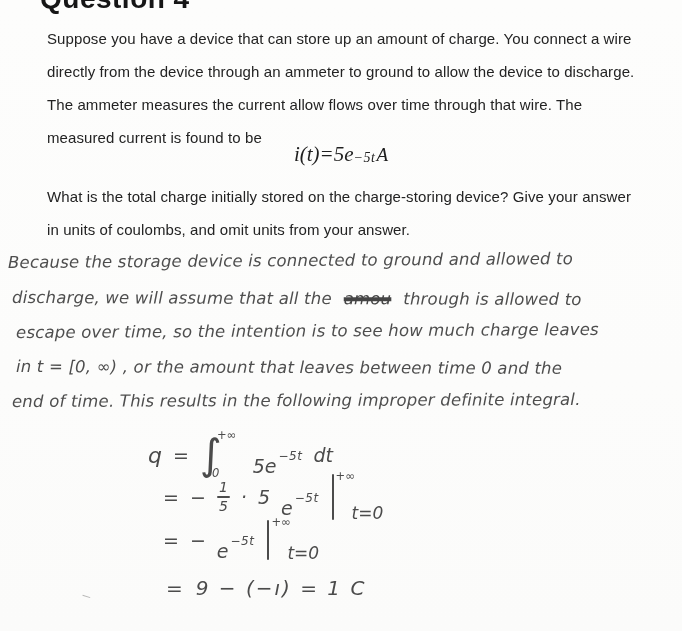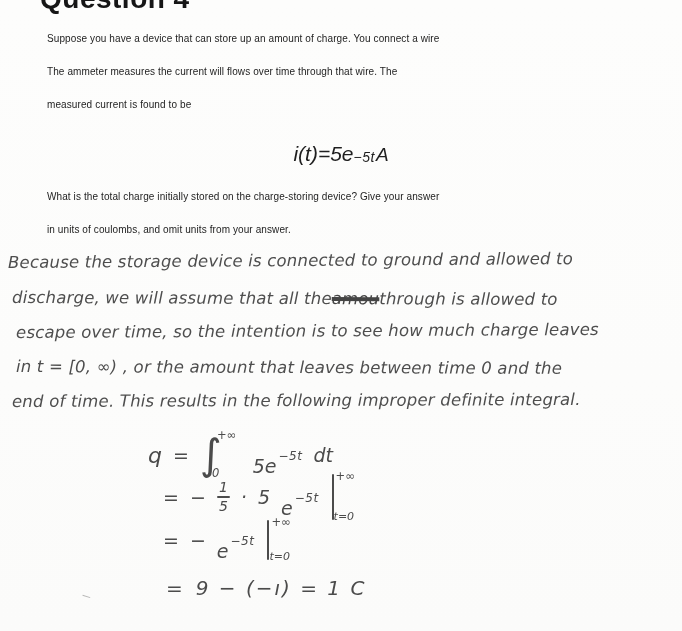--- a/index.html
+++ b/index.html
@@ -21,32 +21,32 @@
     font-size: 28px;
     font-weight: bold;
     letter-spacing: 0.5px;
     color: #161616;
     white-space: nowrap;
   }
   .para { position: absolute; left: 47px; color: #232323; }
   .p1 { top: 22px; }
   .p2 { top: 180px; }
   .pline {
-    font-size: 10px;
+    font-size: 15px;
     line-height: 33px;
     white-space: nowrap;
     letter-spacing: 0.1px;
   }
   .equation {
     position: absolute;
     top: 142px;
     left: 0;
     width: 682px;
     text-align: center;
-    font-family: Liberation Sans, sans-serif;
+    font-family: Liberation Serif, serif;
     font-style: italic;
     font-size: 21px;
     color: #1f1f1f;
   }
   .eq-exp { font-size: 14px; vertical-align: -1px; letter-spacing: 0.5px; }
   .eq-unit { font-size: 19px; margin-left: 1px; }
 
   
   .hw {
     position: absolute;
@@ -57,21 +57,21 @@
     color: #4e4e4e;
     white-space: nowrap;
     transform-origin: left center;
   }
   .hw1 { left: 8px;  top: 253px; transform: rotate(-0.4deg); }
   .hw2 { left: 12px; top: 288px; transform: rotate(0.2deg); }
   .hw3 { left: 16px; top: 323px; transform: rotate(-0.3deg); }
   .hw4 { left: 16px; top: 357px; transform: rotate(0.2deg); }
   .hw5 { left: 12px; top: 392px; transform: rotate(-0.2deg); }
   .struck {
-    margin: 0 0;
+    margin: 0 12px;
     text-decoration: line-through;
     text-decoration-thickness: 4px;
     color: #454545;
   }
 
   
   .mline {
     position: absolute;
     display: flex;
     align-items: center;
@@ -92,21 +92,21 @@
   .int-upper { position: absolute; top: -6px; left: 17px; font-size: 11.5px; }
   .int-lower { position: absolute; bottom: -4px; left: 12px; font-size: 11.5px; }
   .m-term { position: relative; margin-top: 16px; }
   .m-exp { font-size: 12px; vertical-align: 13px; margin-left: 2px; letter-spacing: 0.5px; }
   .frac { display: inline-flex; flex-direction: column; align-items: center; font-size: 14px; line-height: 1.1; }
   .frac-bar { width: 13px; height: 2px; background: #4b4b4b; margin: 1px 0; border-radius: 1px; }
   .evalbar { position: relative; display: inline-block; width: 2px; background: #4b4b4b; margin-left: 2px; border-radius: 1px; }
   .evalbar.tall { height: 46px; }
   .evalbar.short { height: 40px; }
   .ev-upper { position: absolute; top: -5px; left: 4px; font-size: 11.5px; white-space: nowrap; }
-  .ev-lower { position: absolute; bottom: -3px; left: 2px; font-size: 11px; white-space: nowrap; }
+  .ev-lower { position: absolute; bottom: -3px; left: 20px; font-size: 17px; white-space: nowrap; }
 
   
   .stray-mark {
     position: absolute;
     left: 83px;
     top: 592px;
     width: 8px;
     height: 4px;
     border-bottom: 1.5px solid #9a9a9a;
     transform: rotate(18deg);
@@ -115,21 +115,22 @@
 </style>
 </head>
 <body>
 
 <div class="page">
 
   <h1 class="heading">Question 4</h1>
 
   <div class="para p1">
     <div class="pline">Suppose you have a device that can store up an amount of charge. You connect a wire</div>
-    <div class="pline">The ammeter measures the current will flows over time through that wire. The</div>
+    <div class="pline">directly from the device through an ammeter to ground to allow the device to discharge.</div>
+    <div class="pline">The ammeter measures the current allow flows over time through that wire. The</div>
     <div class="pline">measured current is found to be</div>
   </div>
 
   <div class="equation"><span>i(t)=5e</span><span class="eq-exp">−5t</span><span class="eq-unit">A</span></div>
 
   <div class="para p2">
     <div class="pline">What is the total charge initially stored on the charge-storing device? Give your answer</div>
     <div class="pline">in units of coulombs, and omit units from your answer.</div>
   </div>
 

